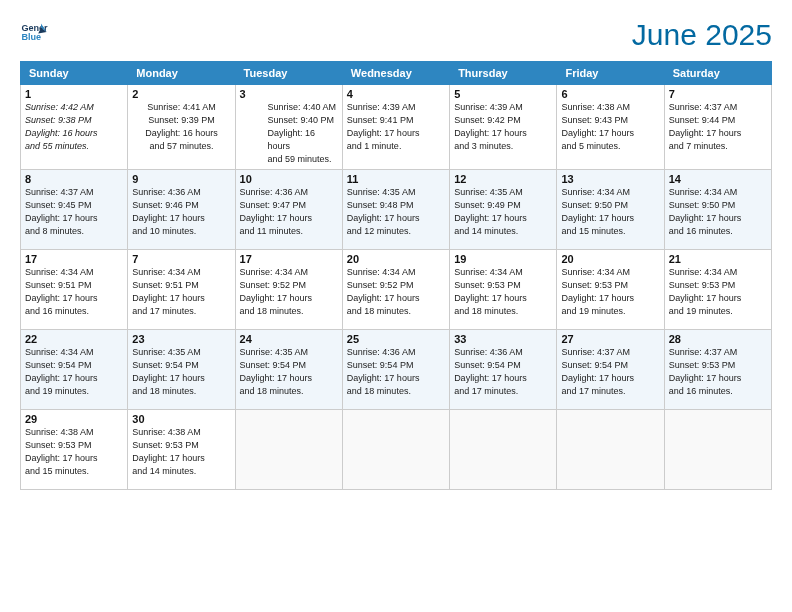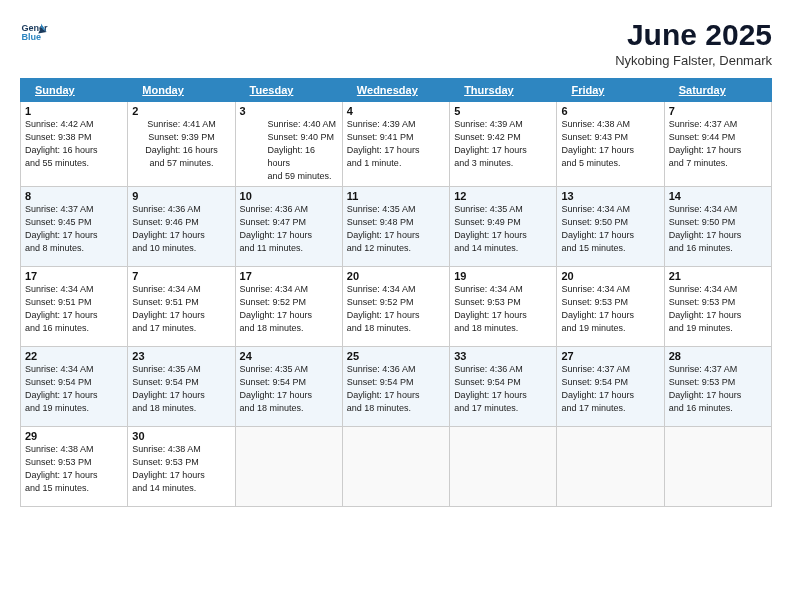--- a/index.html
+++ b/index.html
@@ -29,43 +29,42 @@
     }
     .logo-icon {
       width: 28px;
       height: 28px;
     }
     .title-block {
       text-align: right;
     }
     .month-title {
       font-size: 30px;
-      font-weight: bold;
-      color: #0f172a;
+      font-weight: normal;
+      color: #0369a1;
       line-height: 1.1;
     }
     .location {
       font-size: 13px;
       color: #333;
       margin-top: 2px;
     }
     .calendar {
       width: 100%;
       border-collapse: collapse;
       font-size: 9.5px;
     }
     .calendar th {
       background: #2e86c1;
       color: #fff;
       font-size: 11px;
       font-weight: bold;
-      padding: 5px 14px;
+      padding: 5px 8px;
       text-align: left;
       border: 1px solid #2e86c1;
-      text-decoration: underline;
     }
     .calendar td {
       border: 1px solid #ccc;
       vertical-align: top;
       padding: 3px 4px;
       width: 107px;
       height: 80px;
       background: #fff;
     }
     .calendar tr:nth-child(even) td {
@@ -94,41 +93,40 @@
     <div class="logo">
       <svg class="logo-icon" viewBox="0 0 40 40">
         <text x="2" y="18" font-size="13" font-weight="bold" fill="#1a3a5c">General</text>
         <text x="2" y="32" font-size="13" font-weight="bold" fill="#2e86c1">Blue</text>
         <polygon points="30,8 38,20 30,14" fill="#2e86c1"></polygon>
         <polygon points="30,14 38,20 26,22" fill="#1a3a5c"></polygon>
       </svg>
     </div>
     <div class="title-block">
       <div class="month-title">June 2025</div>
-      <div class="location">Nykobing Falster, Denmark</div>
     </div>
   </div>
 
   <table class="calendar">
     <thead>
       <tr>
         <th>Sunday</th>
         <th>Monday</th>
         <th>Tuesday</th>
         <th>Wednesday</th>
         <th>Thursday</th>
         <th>Friday</th>
         <th>Saturday</th>
       </tr>
     </thead>
     <tbody id="calendar-body">
     <tr>
           <td>
             <span class="day-num">1</span>
-            <div class="day-info" style="white-space: pre-line;">Sunrise: 4:42 AM
+            <div class="day-info" style="white-space: pre-line; font-style: italic;">Sunrise: 4:42 AM
 Sunset: 9:38 PM
 Daylight: 16 hours
 and 55 minutes.</div>
           </td>
           <td>
             <span class="day-num">2</span>
             <div class="day-info" style="white-space: pre-line; text-align: center;">Sunrise: 4:41 AM
 Sunset: 9:39 PM
 Daylight: 16 hours
 and 57 minutes.</div>

